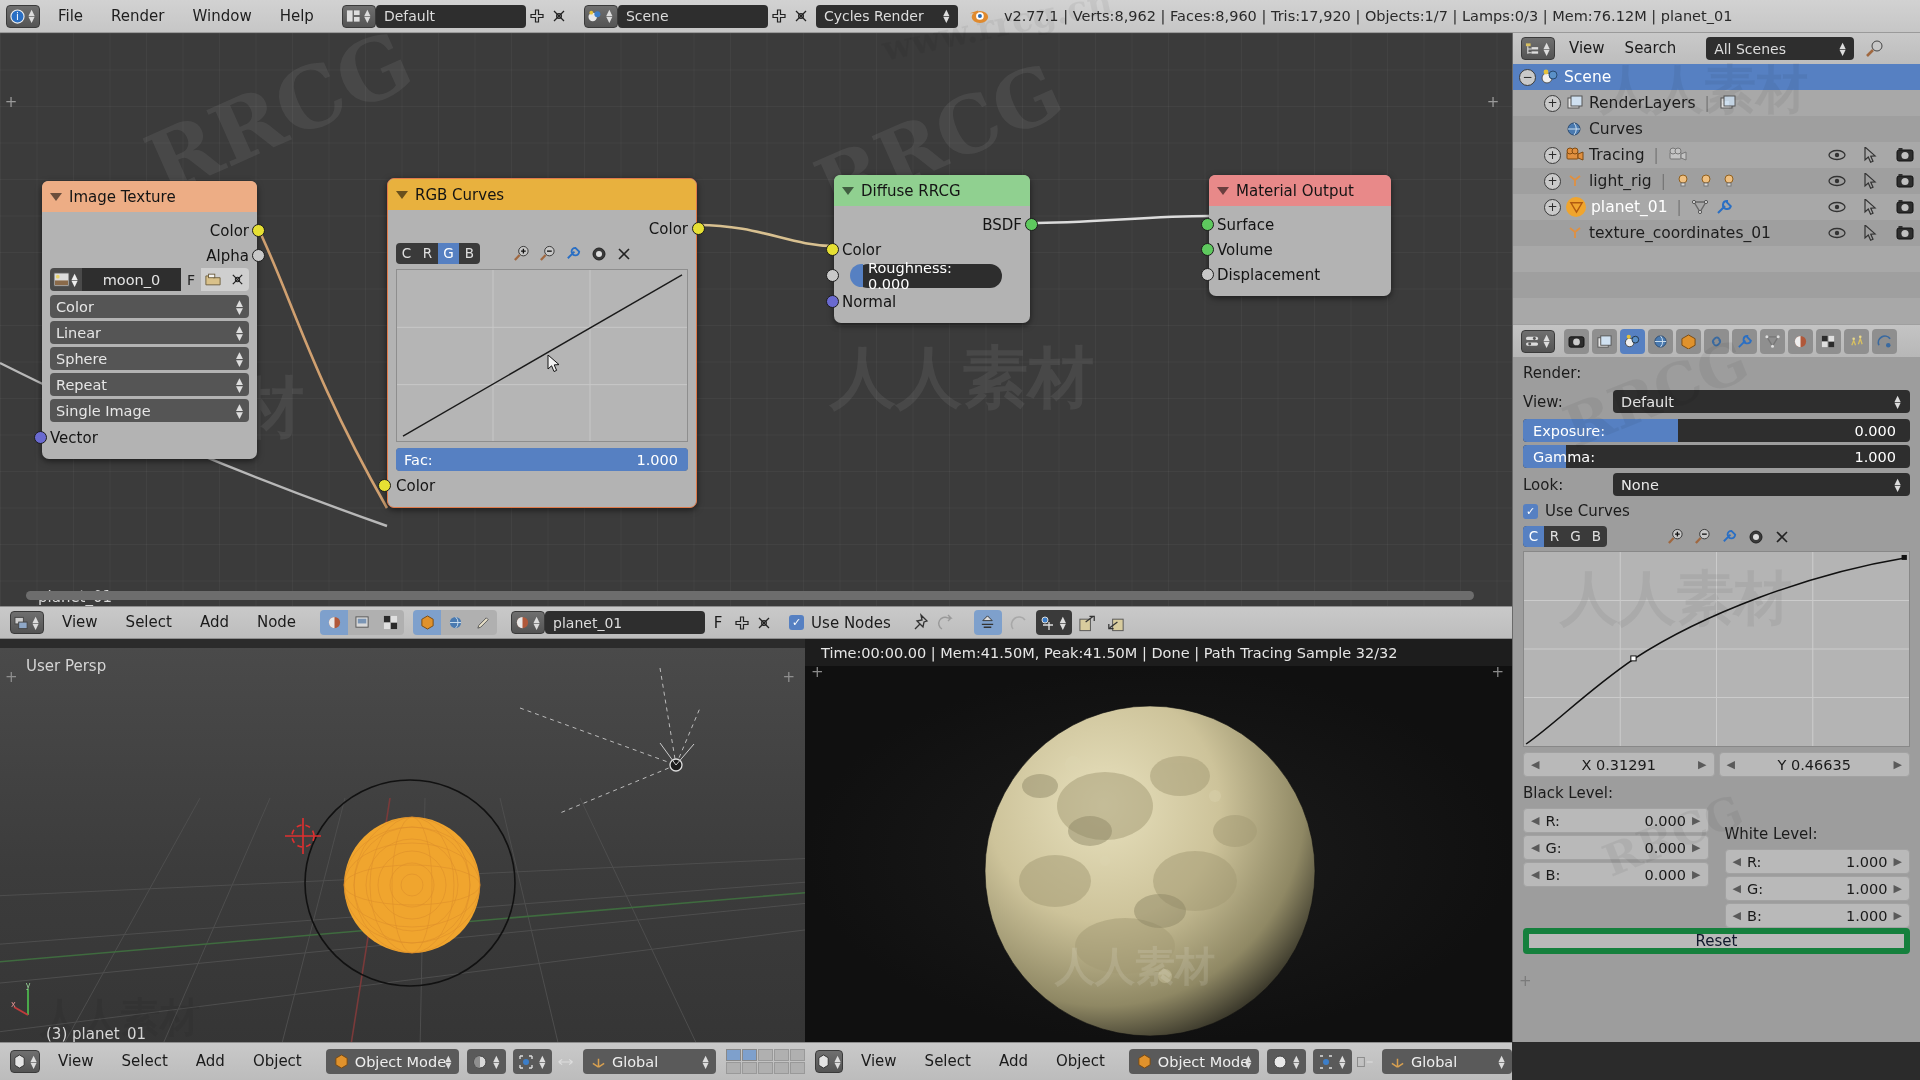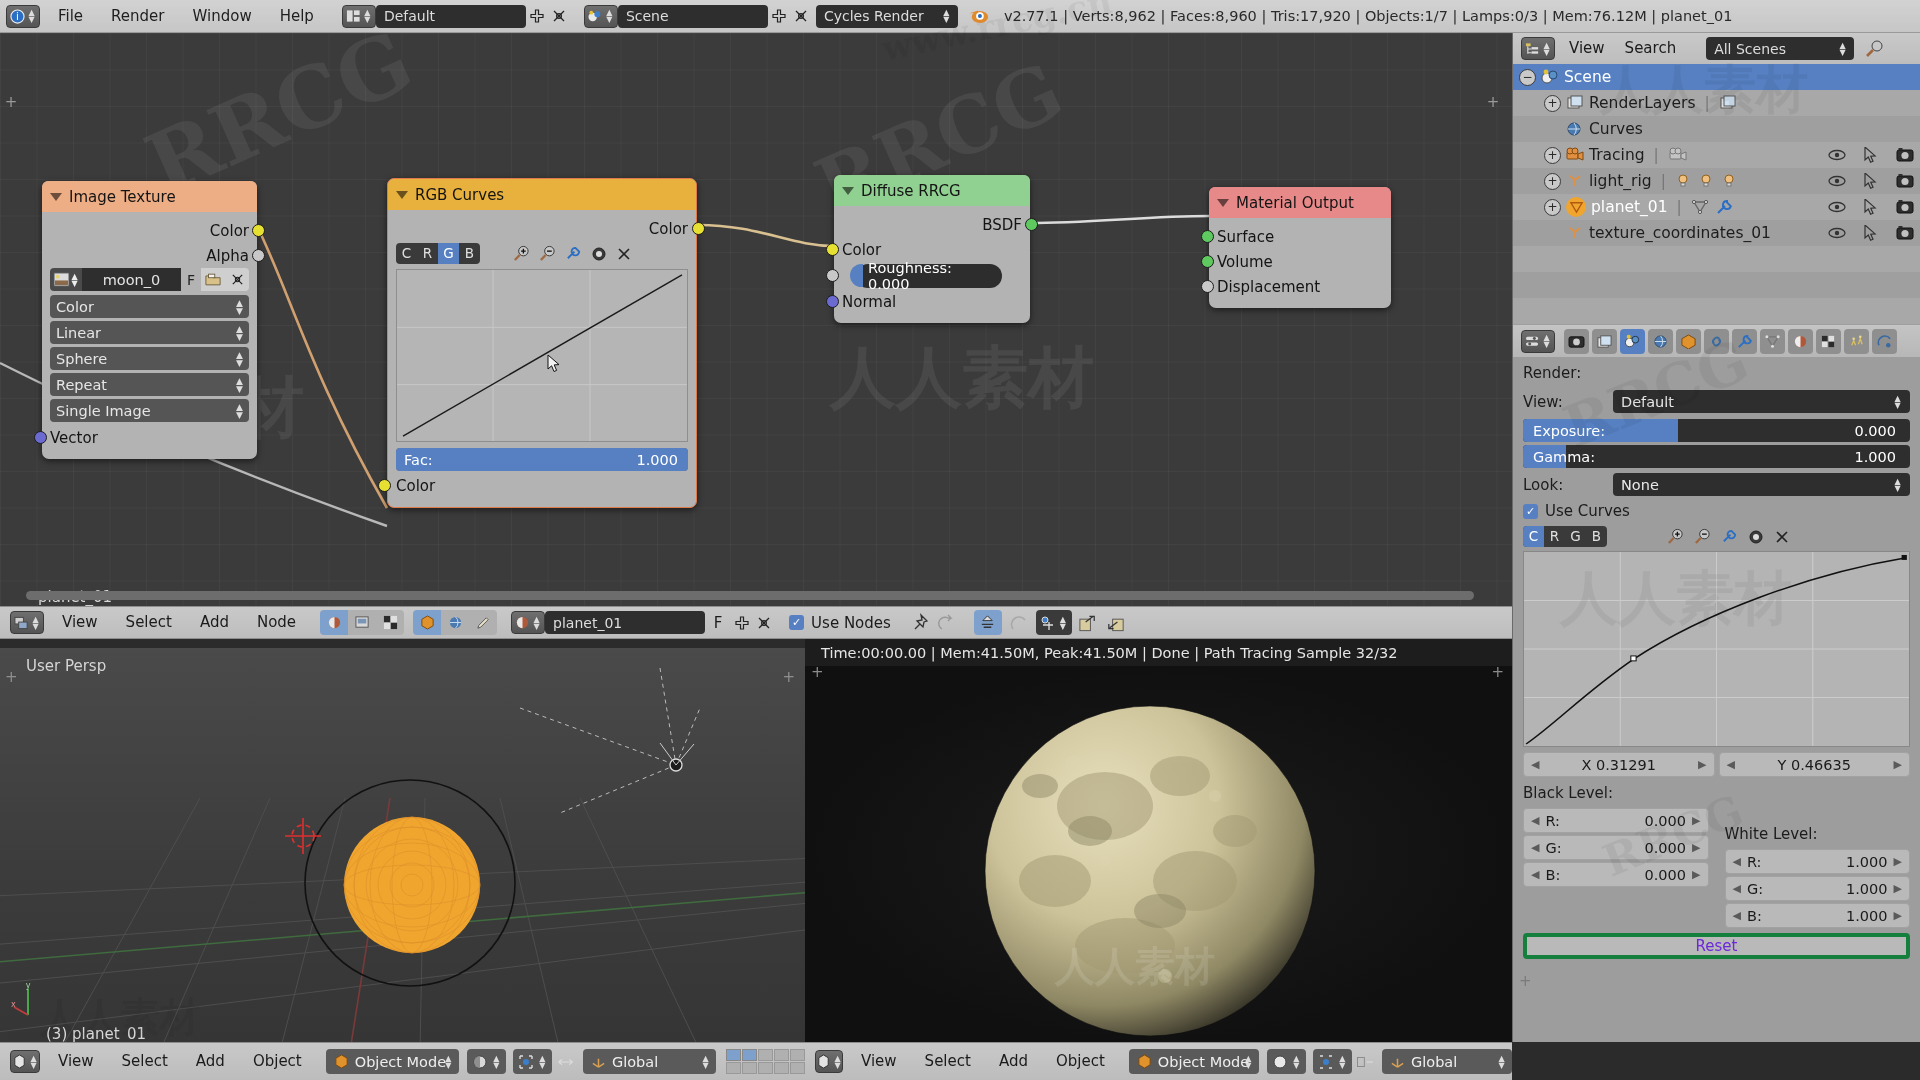--- a/index.html
+++ b/index.html
@@ -167,22 +167,22 @@
   .pr-slider .lbl { position:relative; padding-left:10px; color:#fff; font-size:14.5px; }
   .pr-slider .val { position:relative; margin-left:auto; padding-right:14px; color:#fff;
     font-size:14.5px; }
   .pr-curve { background:#b4b4b4; border:1px solid #888; position:relative; }
   .numf { height:25px; background:#b9b9b9; border-radius:4px; display:flex;
     align-items:center; padding:0 7px; font-size:14.5px; color:#1a1a1a;
     border:1px solid #a2a2a2; }
   .numf .n { margin-left:auto; }
   .arrowL,.arrowR { color:#5a5a5a; font-size:11px; }
   .resetbtn { height:26px; background:#b9b9b9; border-radius:4px; display:flex;
-    align-items:center; justify-content:center; font-size:15px; color:#6d28d9;
-    border:4px solid #15803d; margin-top:5px; }
+    align-items:center; justify-content:center; font-size:15px; color:#0f172a;
+    border:6px solid #15803d; }
 
   .wm { position:absolute; color:rgba(255,255,255,.07); font-weight:bold;
     font-family:"DejaVu Serif", serif; pointer-events:none; user-select:none; }
   .wm.dk { color:rgba(0,0,0,.055); }
 </style>
 </head>
 <body>
 
 <div class="app">
 
@@ -425,21 +425,21 @@
           <div style="position:absolute;left:8px;width:13px;height:23px;border-radius:13px 0 0 13px;background:#5680c2;"></div>
           <div class="rough" style="margin-left:14px;width:146px;">Roughness: 0.000</div>
         </div>
         <div class="row left">
           <span class="sock in" style="background:#6a6ad0;"></span>
           <span>Normal</span>
         </div>
       </div>
     </div>
 
-    <div class="node" style="left:1209px;top:142px;width:182px;margin-top:12px;">
+    <div class="node" style="left:1209px;top:142px;width:182px;">
       <div class="node-hdr" style="background:#e88989;">
         <div class="tri"></div>
         <span>Material Output</span>
       </div>
       <div class="node-body">
         <div class="row left">
           <span class="sock in" style="background:#5ec95e;"></span>
           <span>Surface</span>
         </div>
         <div class="row left">

